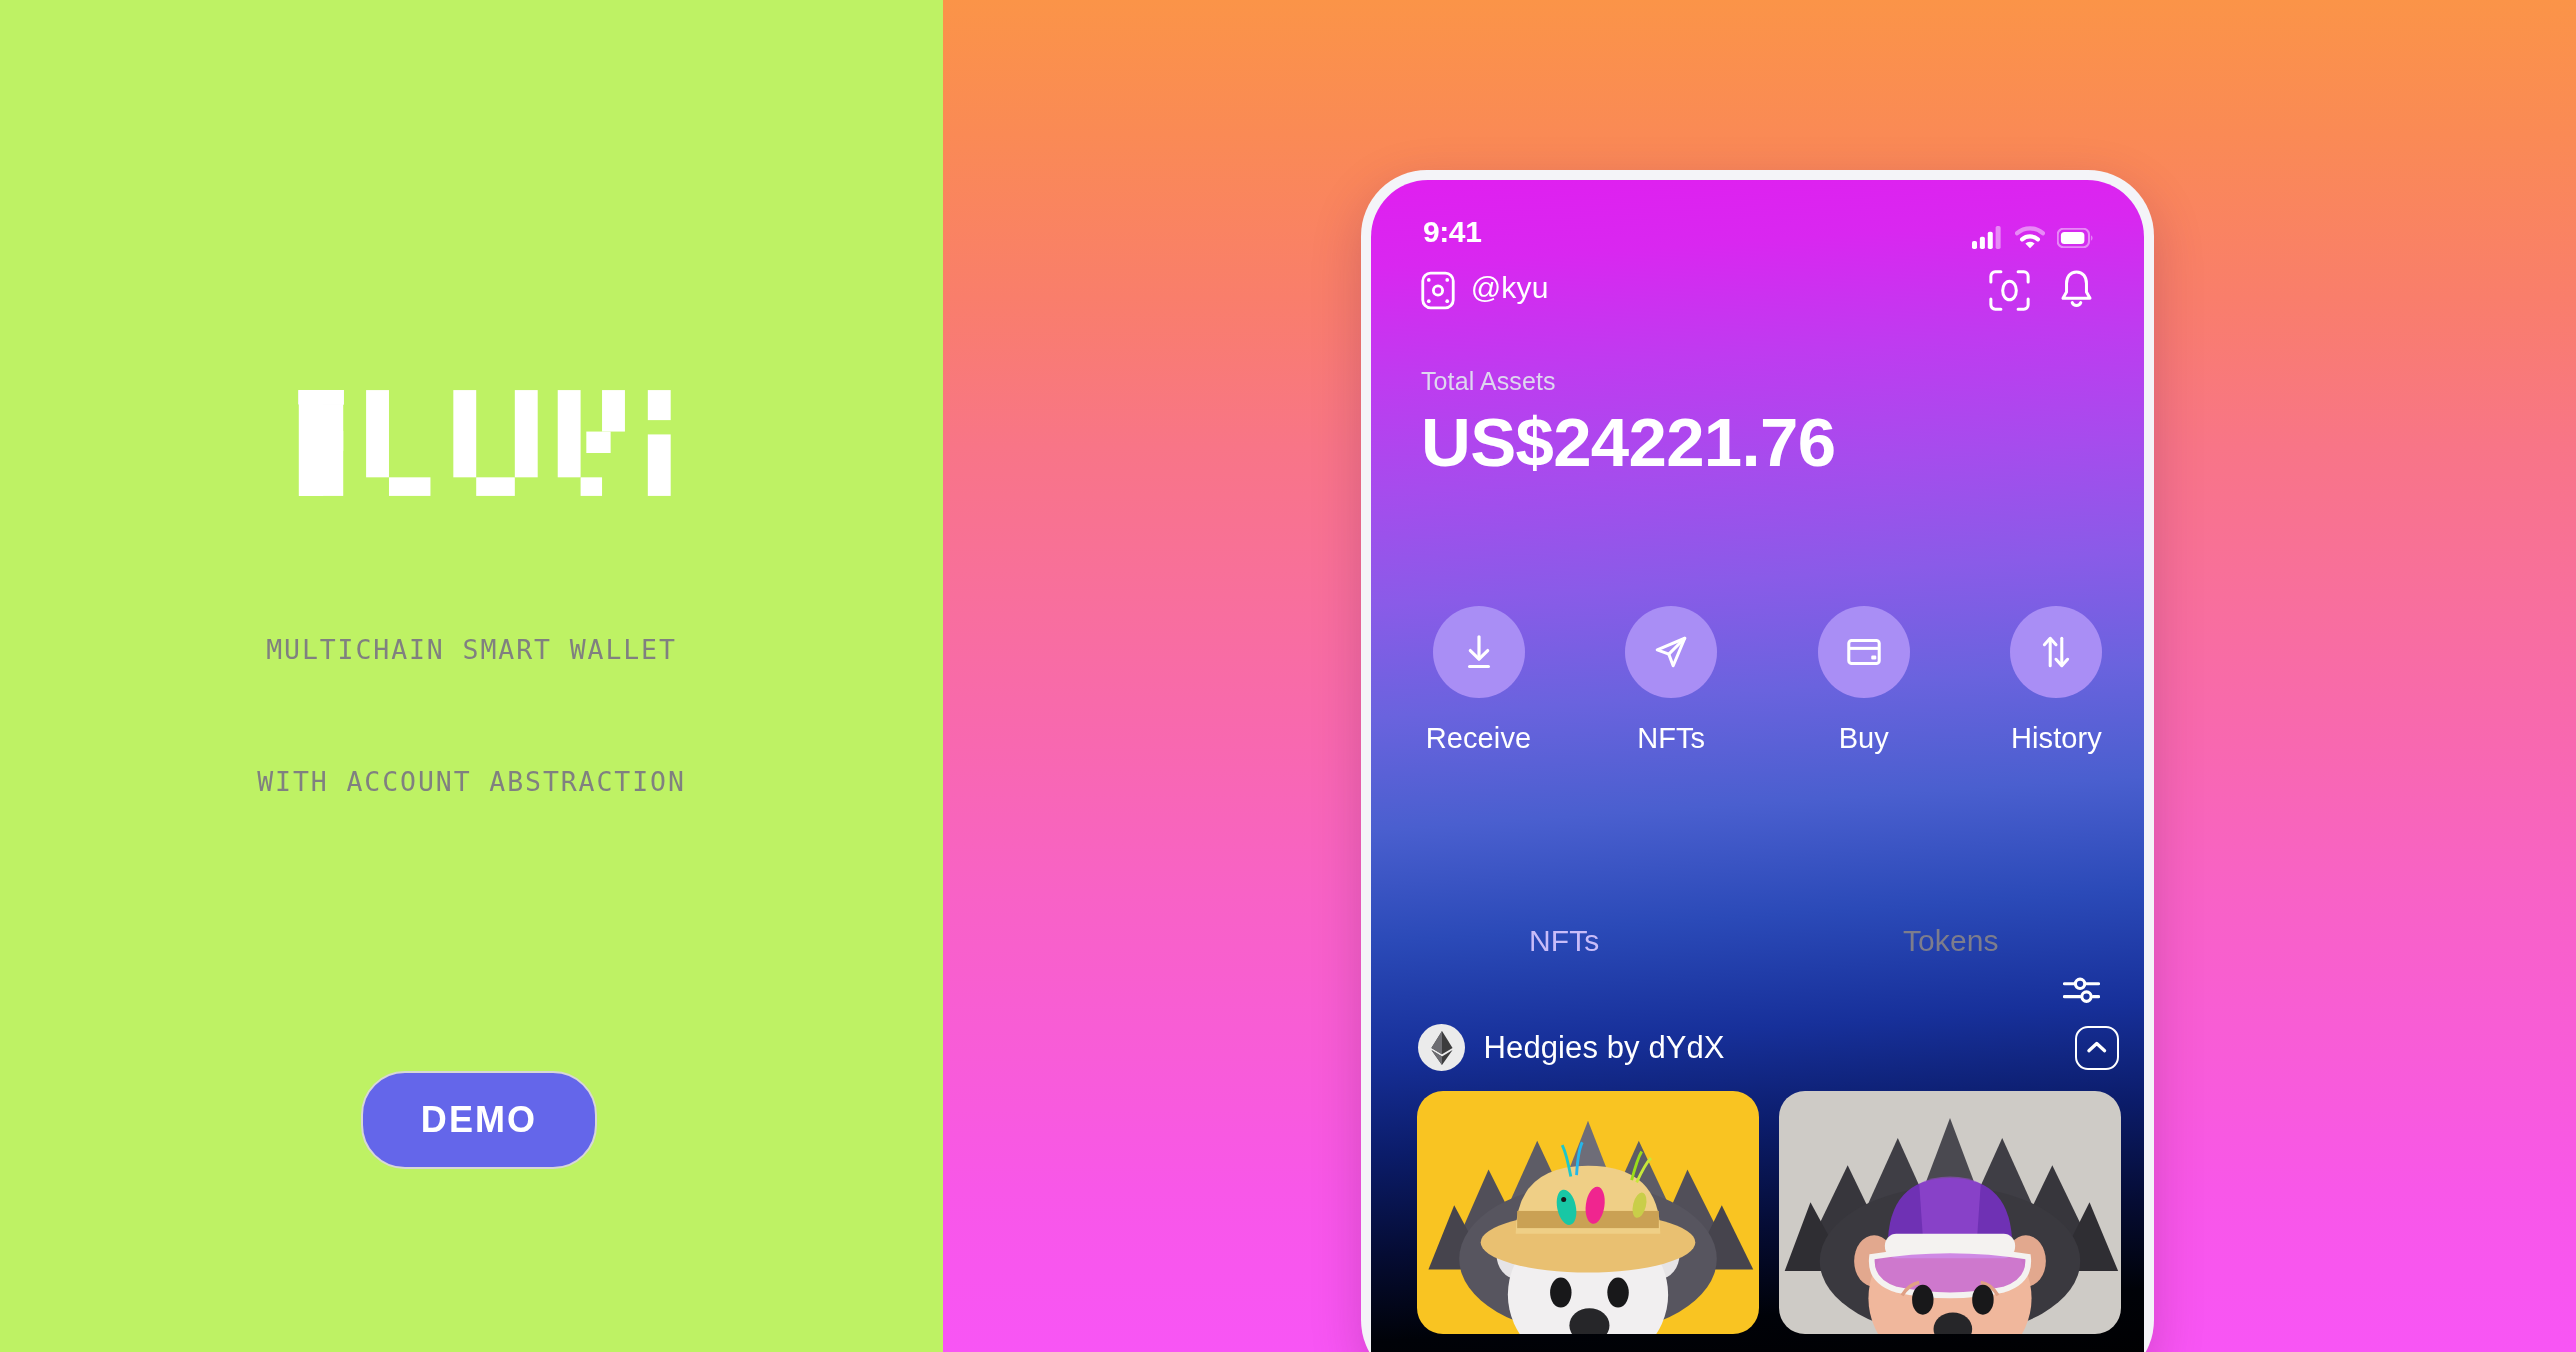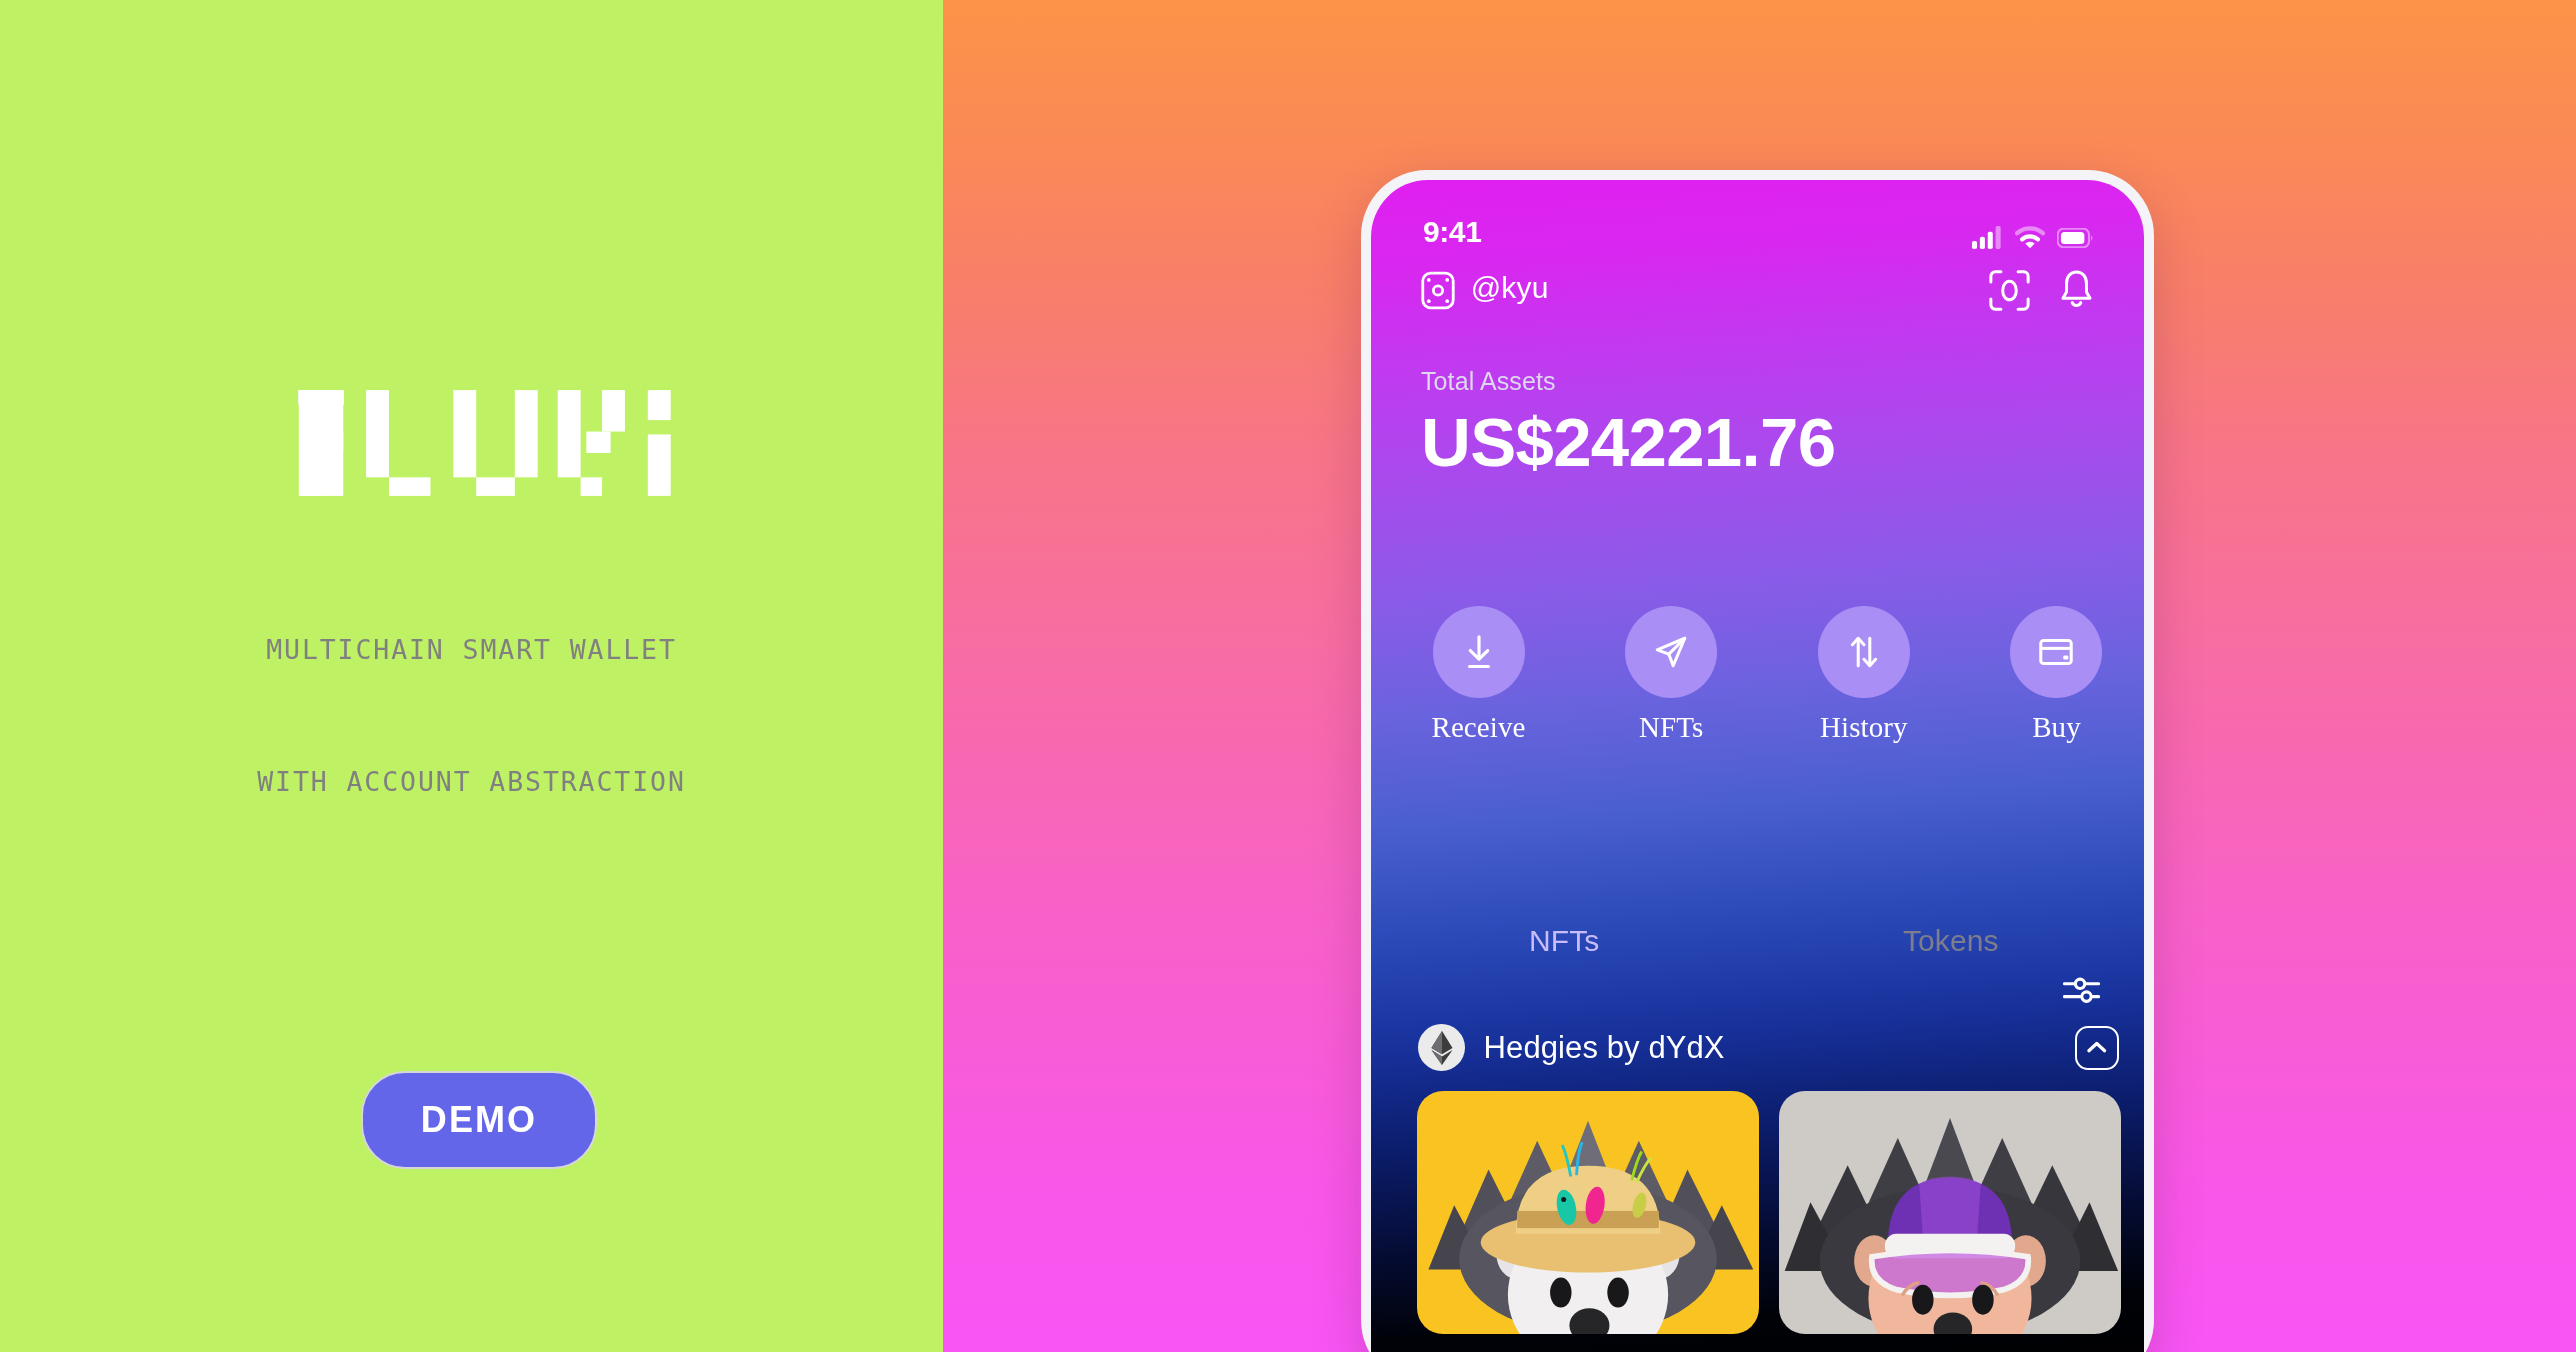--- a/index.html
+++ b/index.html
@@ -109,21 +109,21 @@
   .actions {
     position:absolute; left:43px; top:426px; width:707px;
     display:flex; justify-content:space-between;
   }
   .action { width:129px; text-align:center; cursor:pointer; }
   .action-circle {
     width:92px; height:92px; border-radius:50%;
     background:#a98ef5; margin:0 auto;
     display:flex; align-items:center; justify-content:center;
   }
-  .action-label { color:#fff; font-size:29px; margin-top:13px; letter-spacing:0.1px;font-family:Liberation Serif, serif; }
+  .action-label { color:#fff; font-size:29px; margin-top:24px; letter-spacing:0.1px; }
 
   
   .tabs {
     position:absolute; left:0; top:716px; width:100%;
     display:flex;
   }
   .tab {
     flex:1; text-align:center; font-size:30px; cursor:pointer; letter-spacing:0.1px;margin-top:28px;
   }
   .tab.active { color:#c9bcf9; }
@@ -305,43 +305,43 @@
           </div>
 
           <div class="action">
             <div class="action-circle">
               <svg width="42" height="42" viewBox="0 0 58 58">
                 <path d="M48 10 L10 26 L26 32 L32 48 Z" stroke="#fff" stroke-width="4.2" fill="none" stroke-linejoin="round"></path>
                 <path d="M48 10 L26 32" stroke="#fff" stroke-width="4.2" fill="none" stroke-linecap="round"></path>
               </svg>
             </div>
             <div class="action-label">NFTs</div>
+          </div>
+
+          <div class="action">
+            <div class="action-circle">
+              <svg width="42" height="42" viewBox="0 0 58 58">
+                <rect x="8" y="13" width="42" height="32" rx="4" stroke="#fff" stroke-width="4.2" fill="none"></rect>
+                <path d="M8 24 H50" stroke="#fff" stroke-width="4.2"></path>
+                <rect x="39" y="34" width="7" height="5.5" rx="1.6" fill="#fff"></rect>
+              </svg>
+            </div>
+            <div class="action-label">Buy</div>
           </div>
 
           <div class="action">
             <div class="action-circle">
               <svg width="42" height="42" viewBox="0 0 58 58">
                 <path d="M21 48 V11" stroke="#fff" stroke-width="4.2" stroke-linecap="round"></path>
                 <path d="M13 19 L21 10 L29 19" stroke="#fff" stroke-width="4.2" fill="none" stroke-linecap="round" stroke-linejoin="round"></path>
                 <path d="M37 10 V47" stroke="#fff" stroke-width="4.2" stroke-linecap="round"></path>
                 <path d="M29 39 L37 48 L45 39" stroke="#fff" stroke-width="4.2" fill="none" stroke-linecap="round" stroke-linejoin="round"></path>
               </svg>
             </div>
             <div class="action-label">History</div>
-          </div>
-
-          <div class="action">
-            <div class="action-circle">
-              <svg width="42" height="42" viewBox="0 0 58 58">
-                <rect x="8" y="13" width="42" height="32" rx="4" stroke="#fff" stroke-width="4.2" fill="none"></rect>
-                <path d="M8 24 H50" stroke="#fff" stroke-width="4.2"></path>
-                <rect x="39" y="34" width="7" height="5.5" rx="1.6" fill="#fff"></rect>
-              </svg>
-            </div>
-            <div class="action-label">Buy</div>
           </div>
         </div>
 
         <div class="tabs">
           <div class="tab active">NFTs</div>
           <div class="tab inactive">Tokens</div>
         </div>
 
         <div class="filter-row">
           <svg width="37" height="33" viewBox="0 0 52 46">

